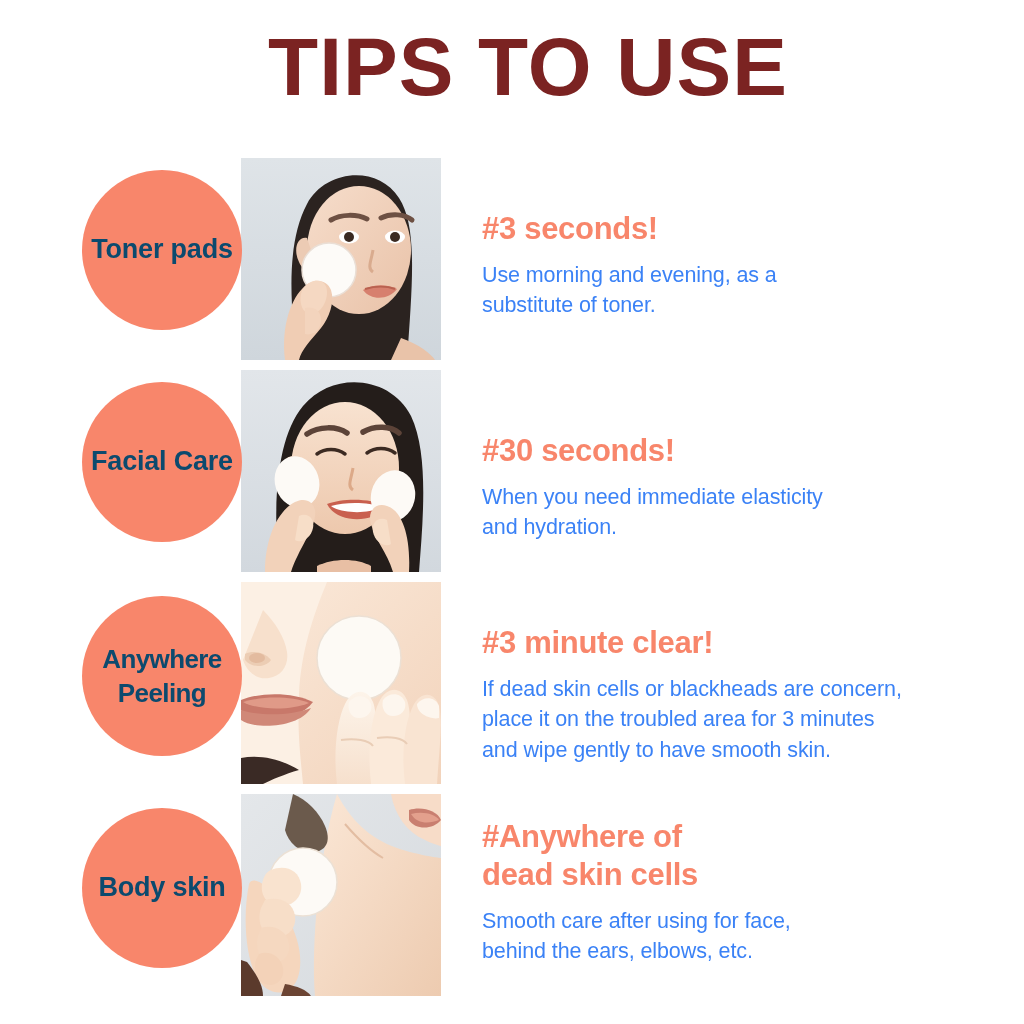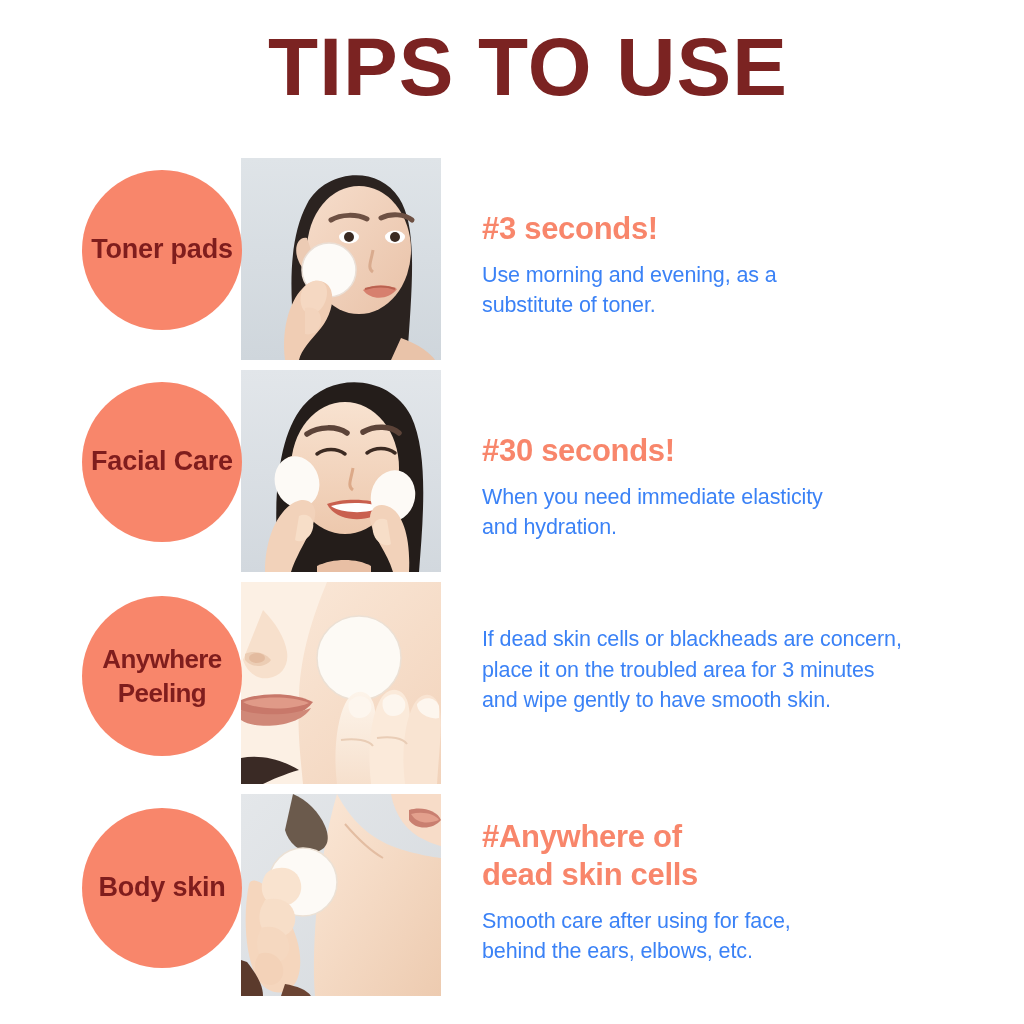--- a/index.html
+++ b/index.html
@@ -51,21 +51,21 @@
     height: 160px;
     border-radius: 50%;
     background: #f8866b;
     display: flex;
     align-items: center;
     justify-content: center;
     text-align: center;
     z-index: 3;
   }
   .badge-label {
-    color: #7f1d1d;
+    color: #0c4a6e;
     font-weight: bold;
     font-size: 27px;
     line-height: 1.32;
     letter-spacing: -0.2px;
     padding: 0 4px;
   }
   .badge-label.tight { font-size: 26px; letter-spacing: -0.6px; }
 
   
   .photo {
@@ -243,20 +243,21 @@
         <path d="M130 202 C126 168 130 136 138 120 C146 104 160 104 166 118 C172 134 168 168 166 202 Z" fill="#fbeada"></path>
         <path d="M164 202 C160 170 164 140 172 124 C180 108 194 110 198 124 C202 140 198 170 196 202 Z" fill="#f9e4d2"></path>
         <path d="M108 120 C114 112 126 112 130 122 C132 130 126 136 118 136 C110 136 106 128 108 120 Z" fill="#fdf6ee"></path>
         <path d="M142 118 C148 110 160 110 164 120 C166 128 160 134 152 134 C144 134 140 126 142 118 Z" fill="#fdf6ee"></path>
         <path d="M176 122 C182 114 194 114 198 124 L198 136 C190 138 176 132 176 122 Z" fill="#fdf6ee"></path>
         <path d="M100 158 C114 156 128 158 132 164" stroke="#e9cdb6" stroke-width="2" fill="none"></path>
         <path d="M136 156 C150 154 162 156 166 162" stroke="#e9cdb6" stroke-width="2" fill="none"></path>
       </svg>
     </div>
     <div class="copy">
+      <div class="headline">#3 minute clear!</div>
       <div class="body-text">If dead skin cells or blackheads are concern,
 place it on the troubled area for 3 minutes
 and wipe gently to have smooth skin.</div>
     </div>
   </div>
 
   <div class="row row-4">
     <div class="badge">
       <div class="badge-label">Body
 skin</div>

